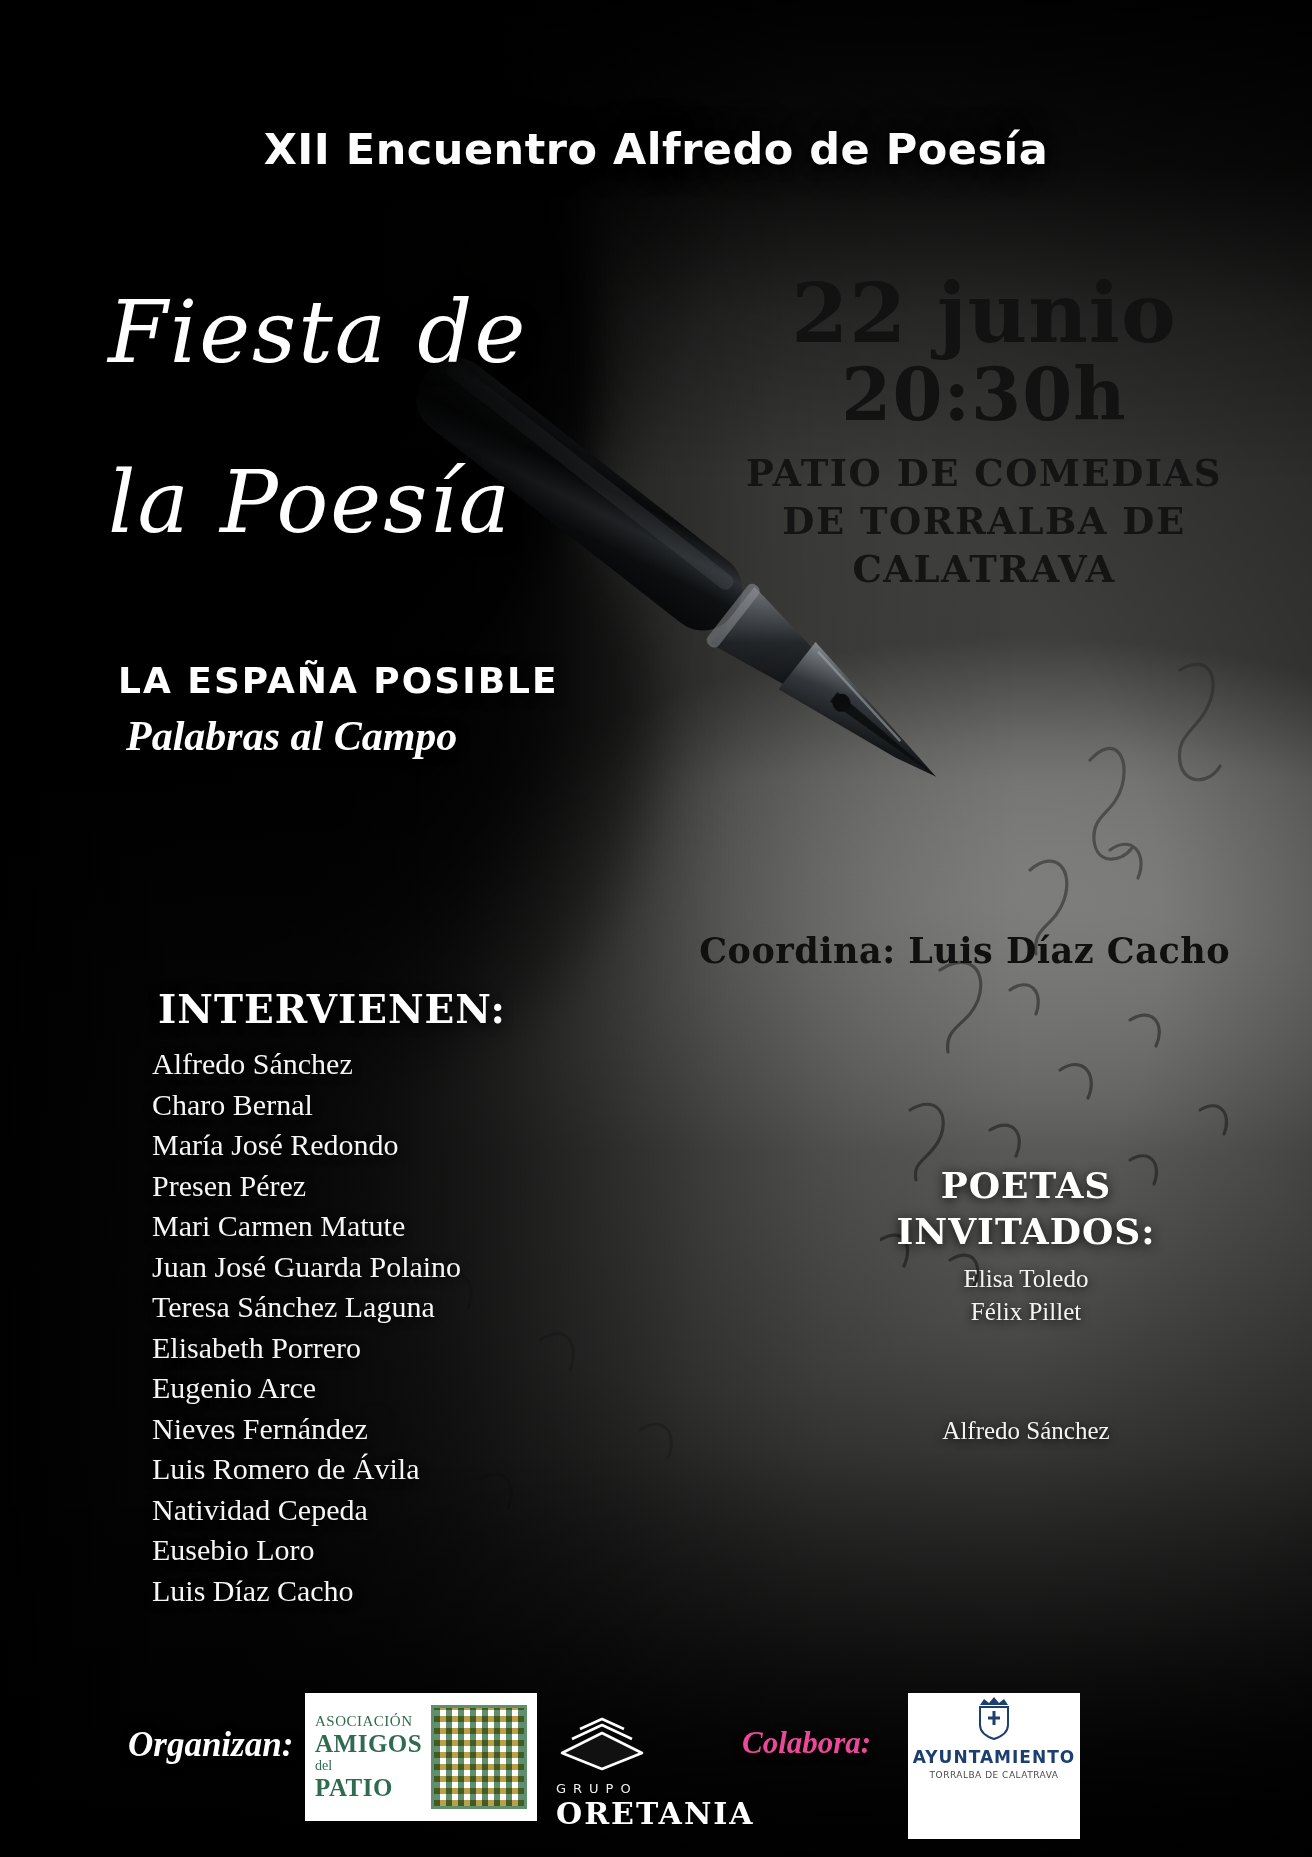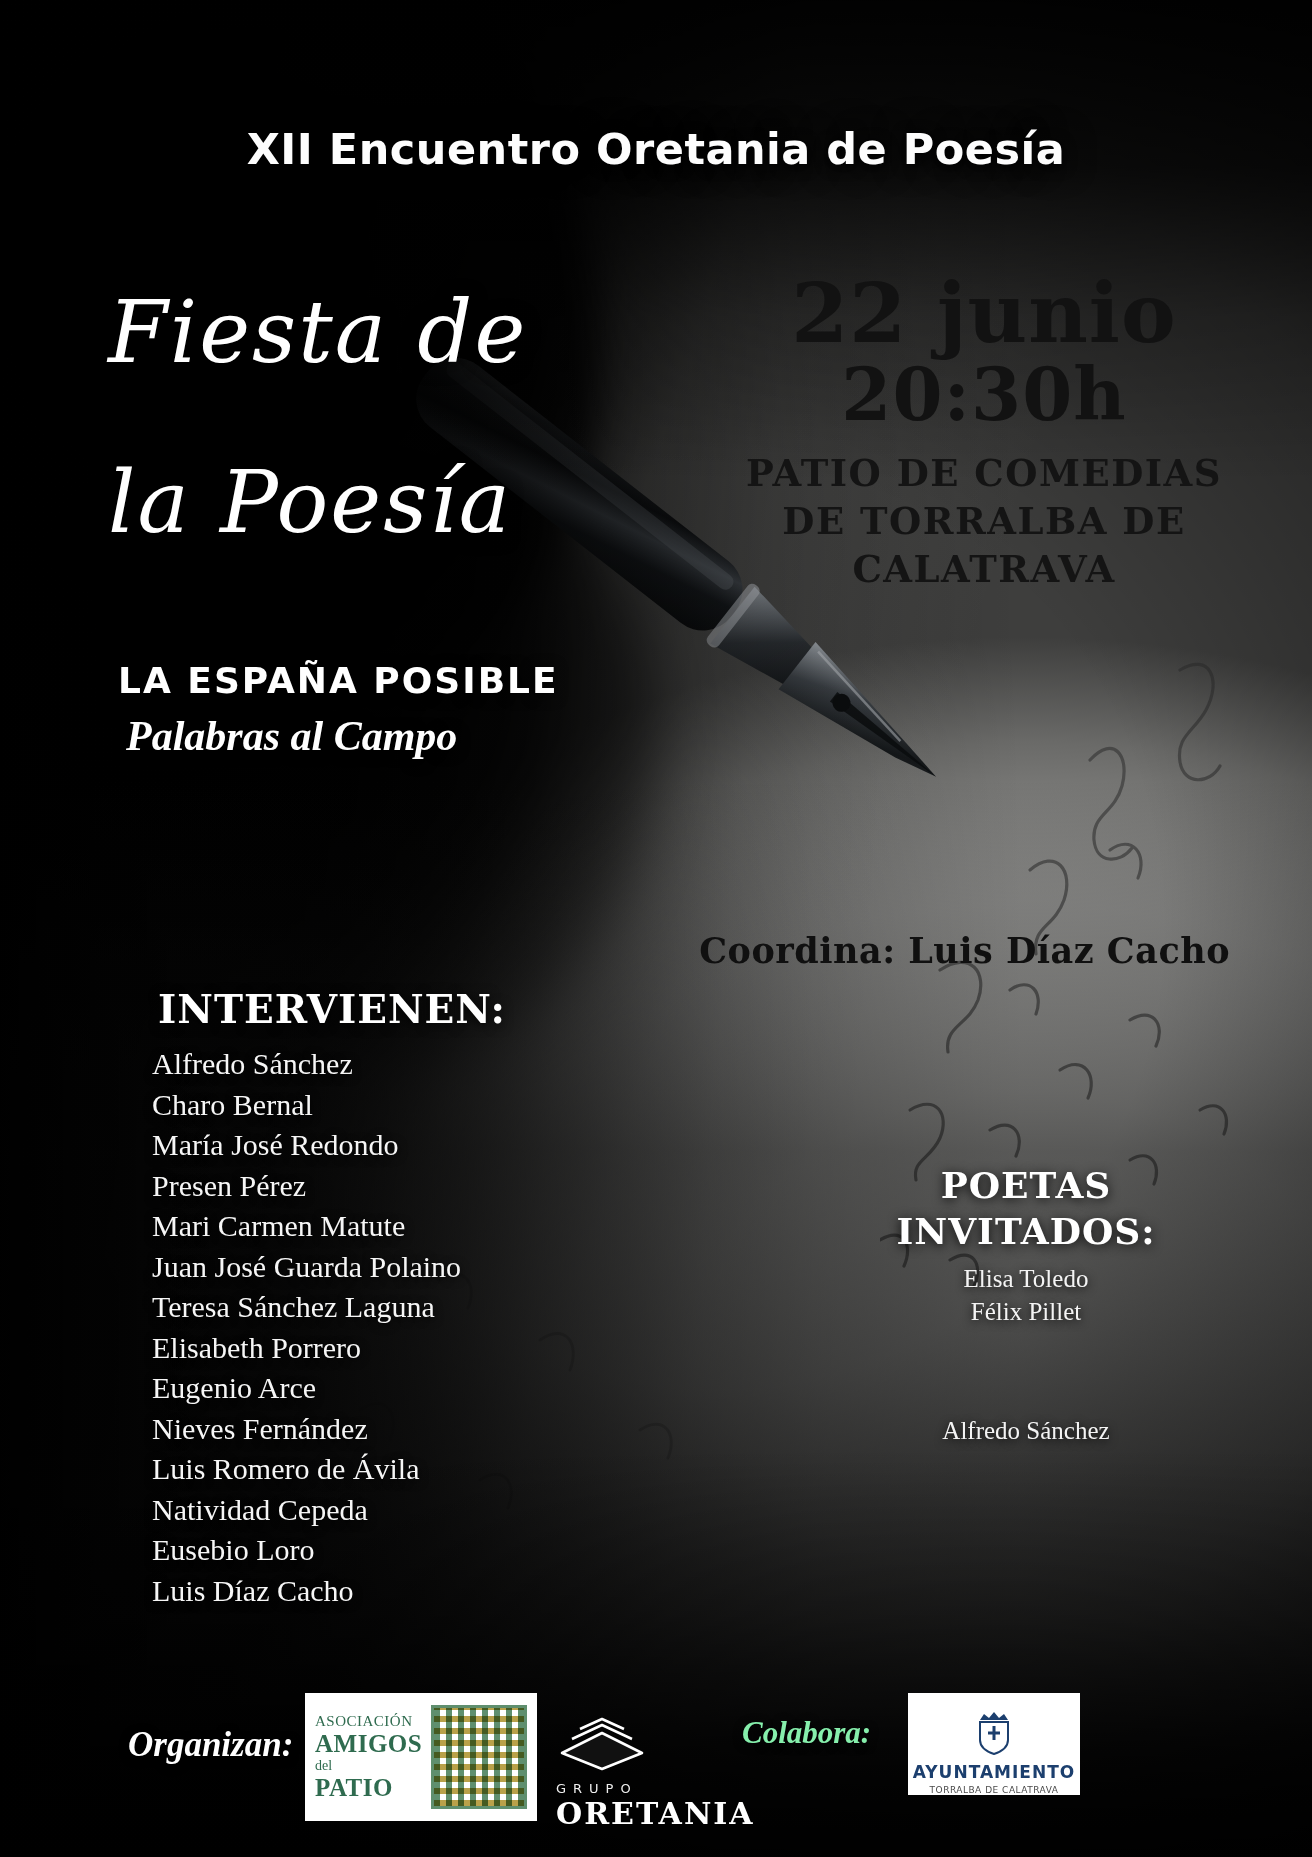--- a/index.html
+++ b/index.html
@@ -255,26 +255,26 @@
     left: 128px; top: 44px;
     font-family: "Liberation Serif", serif;
     font-style: italic;
     font-weight: bold;
     font-size: 35px;
     color: #ffffff;
     text-shadow: 0 2px 10px rgba(0,0,0,0.9);
   }
   .colabora {
     position: absolute;
-    left: 742px; top: 34px;
+    left: 742px; top: 44px;
     font-family: "Liberation Serif", serif;
     font-style: italic;
     font-weight: bold;
     font-size: 31px;
-    color: #86efac;
+    color: #ec4899;
     text-shadow: 0 2px 10px rgba(0,0,0,0.9);
   }
 
   .logo-amigos {
     position: absolute;
     left: 305px; top: 12px;
     width: 232px; height: 128px;
     background: #ffffff;
     display: flex;
   }
@@ -322,26 +322,26 @@
     font-family: "DejaVu Serif", serif;
     font-weight: bold;
     font-size: 30px;
     letter-spacing: 2px;
     color: #ffffff;
   }
 
   .logo-ayto {
     position: absolute;
     left: 908px; top: 12px;
-    width: 172px; height: 102px;
+    width: 172px; height: 146px;
     background: #ffffff;
     display: flex;
     flex-direction: column;
     align-items: center;
-    justify-content: flex-end;
+    justify-content: flex-start;
   }
   .ay-name {
     font-family: "DejaVu Sans", sans-serif;
     font-weight: bold;
     font-size: 17px;
     letter-spacing: 1px;
     color: #1c3f6e;
     margin-top: 6px;
   }
   .ay-sub {
@@ -435,21 +435,21 @@
   <div class="bg-layer bg-darkleft"></div>
   <div class="bg-layer bg-vignette"></div>
   <div class="bg-layer bg-leftscrim"></div>
   <div class="bg-layer bg-textscrim"></div>
   <div class="bg-layer bg-topdark"></div>
   <div class="bg-layer bg-bottomdark"></div>
   <div class="bg-layer bg-leftdark2"></div>
 
   <div class="content">
 
-    <div class="title-top">XII Encuentro Oretania de Poesía</div>
+    <div class="title-top">XII Encuentro Alfredo de Poesía</div>
 
     <div class="script script-1">Fiesta de</div>
     <div class="script script-2">la Poesía</div>
 
     <div class="sub-espana">LA ESPAÑA POSIBLE</div>
     <div class="sub-palabras">Palabras al Campo</div>
 
     <div class="date-block">
       <div class="date-line1">22 junio</div>
       <div class="date-line2">20:30h</div>

